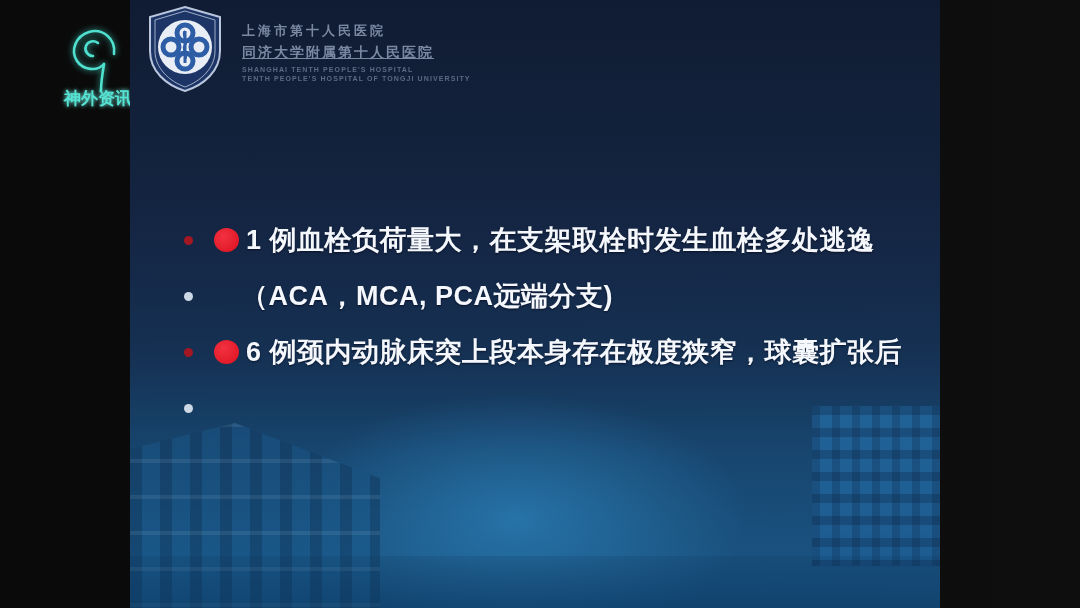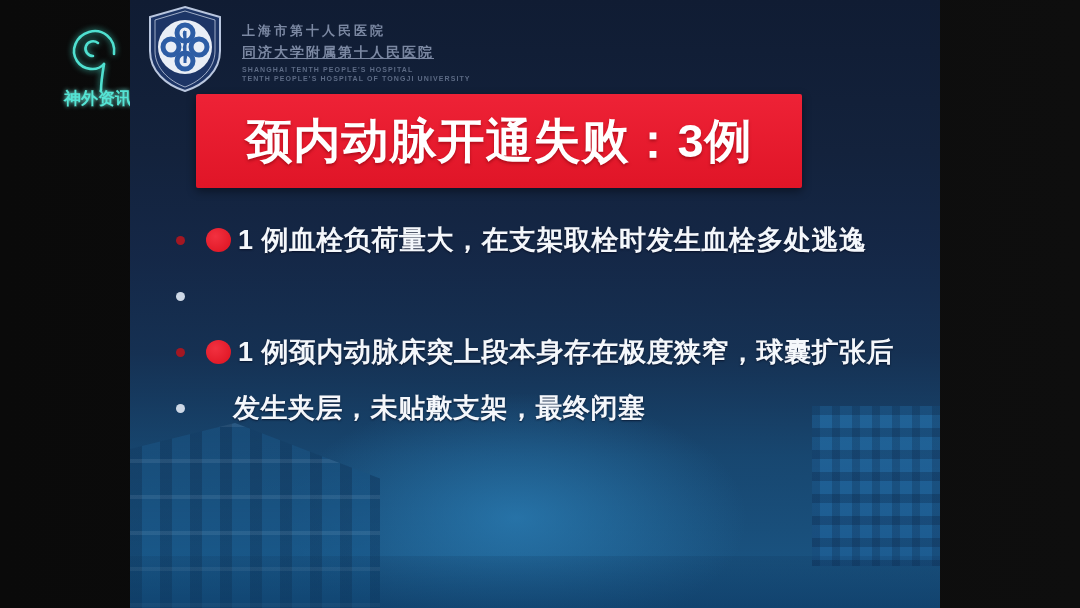--- a/index.html
+++ b/index.html
@@ -64,21 +64,21 @@
     box-shadow:0 3px 10px rgba(0,0,0,0.45);
     display:flex;align-items:center;justify-content:center;
   }
   .banner-title{
     color:#ffffff;font-size:47px;font-weight:900;letter-spacing:1px;
     text-shadow:0 2px 3px rgba(120,0,10,0.5);
     white-space:nowrap;
   }
 
   
-  .bullets{position:absolute;left:0;top:212px;width:100%;}
+  .bullets{position:absolute;left:0;top:212px;width:100%;padding-left:8px;}
   .bullet-row{display:flex;align-items:center;height:56px;}
   .dot{width:9px;height:9px;border-radius:50%;margin-left:46px;flex:0 0 auto;}
   .dot.red{background:#a31722;}
   .dot.white{background:#cdd8e6;}
   .big-red{width:25px;height:24px;border-radius:50%;background:radial-gradient(circle at 38% 35%,#f23140,#dc111f);margin-left:21px;flex:0 0 auto;}
   .b-text{color:#f4f7fb;font-size:27px;font-weight:bold;letter-spacing:0.5px;
       text-shadow:0 1px 2px rgba(0,0,20,0.6);white-space:nowrap;}
   .b-text.after-circle{margin-left:7px;}
   .b-text.indent{margin-left:48px;}
 
@@ -128,39 +128,36 @@
       </svg>
     </div>
 
     <div class="hospital-names">
       <div class="hn-cn1">上海市第十人民医院</div>
       <div class="hn-cn2">同济大学附属第十人民医院</div>
       <div class="hn-en">SHANGHAI TENTH PEOPLE'S HOSPITAL</div>
       <div class="hn-en">TENTH PEOPLE'S HOSPITAL OF TONGJI UNIVERSITY</div>
     </div>
 
-    <div class="banner">
-      <div class="banner-title">颈内动脉开通失败：3例</div>
-    </div>
 
     <div class="bullets">
       <div class="bullet-row">
         <span class="dot red"></span>
         <span class="big-red"></span>
         <span class="b-text after-circle">1 例血栓负荷量大，在支架取栓时发生血栓多处逃逸</span>
       </div>
       <div class="bullet-row">
         <span class="dot white"></span>
+        <span class="b-text indent">（ACA，MCA, PCA远端分支)</span>
       </div>
       <div class="bullet-row">
         <span class="dot red"></span>
         <span class="big-red"></span>
-        <span class="b-text after-circle">1 例颈内动脉床突上段本身存在极度狭窄，球囊扩张后</span>
+        <span class="b-text after-circle">6 例颈内动脉床突上段本身存在极度狭窄，球囊扩张后</span>
       </div>
       <div class="bullet-row">
         <span class="dot white"></span>
-        <span class="b-text indent">发生夹层，未贴敷支架，最终闭塞</span>
       </div>
     </div>
 
   </div>
 
 </div>
 
 </body></html>

